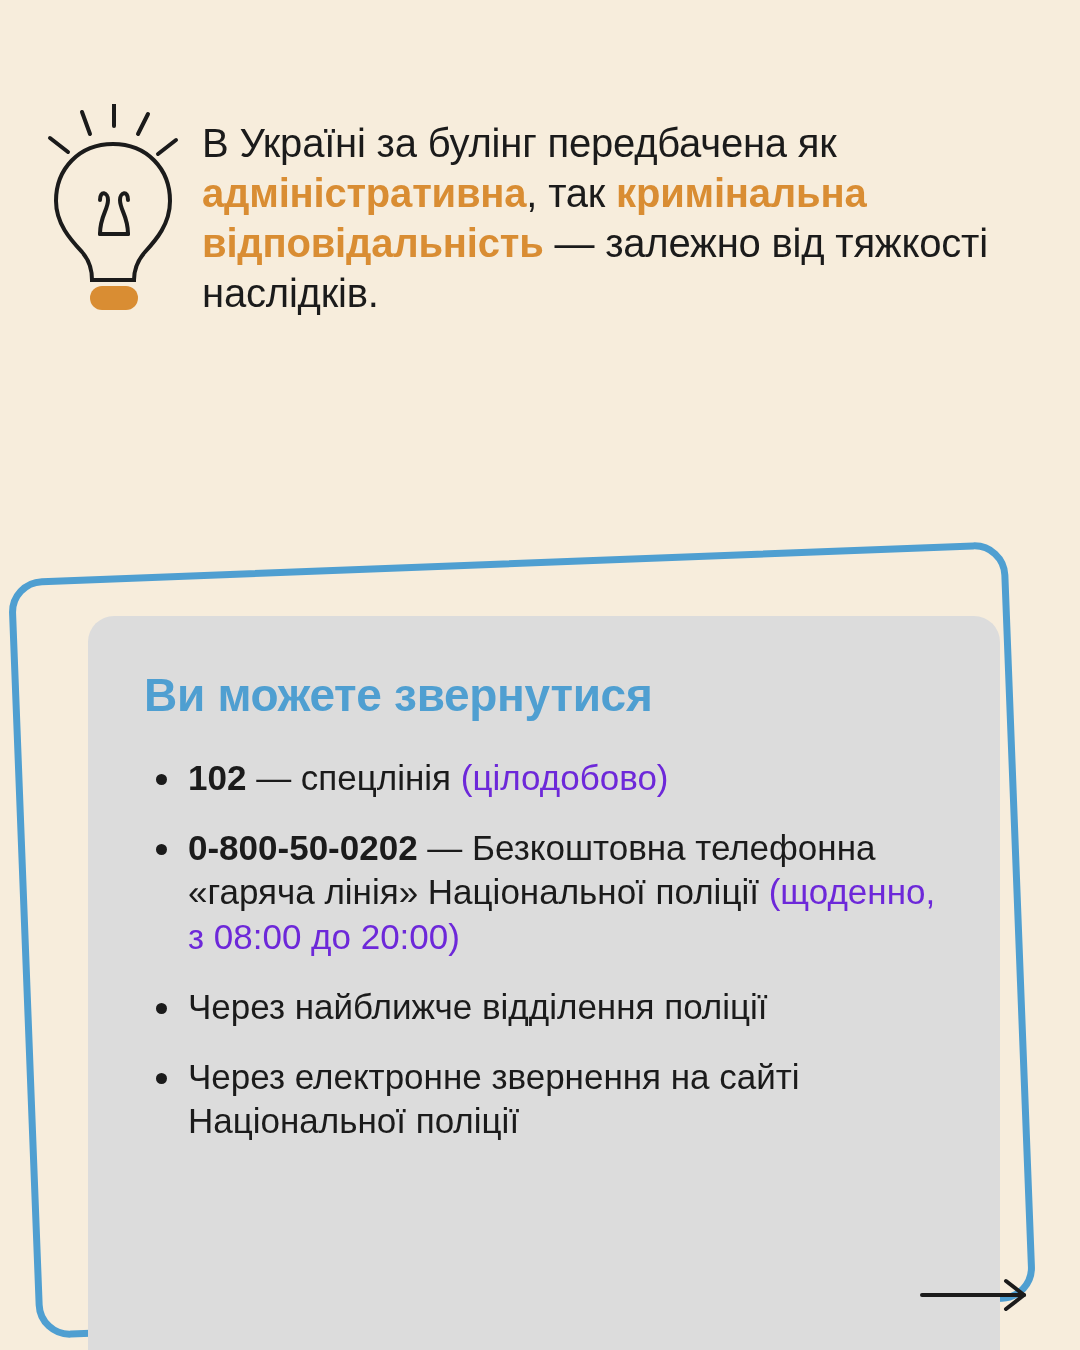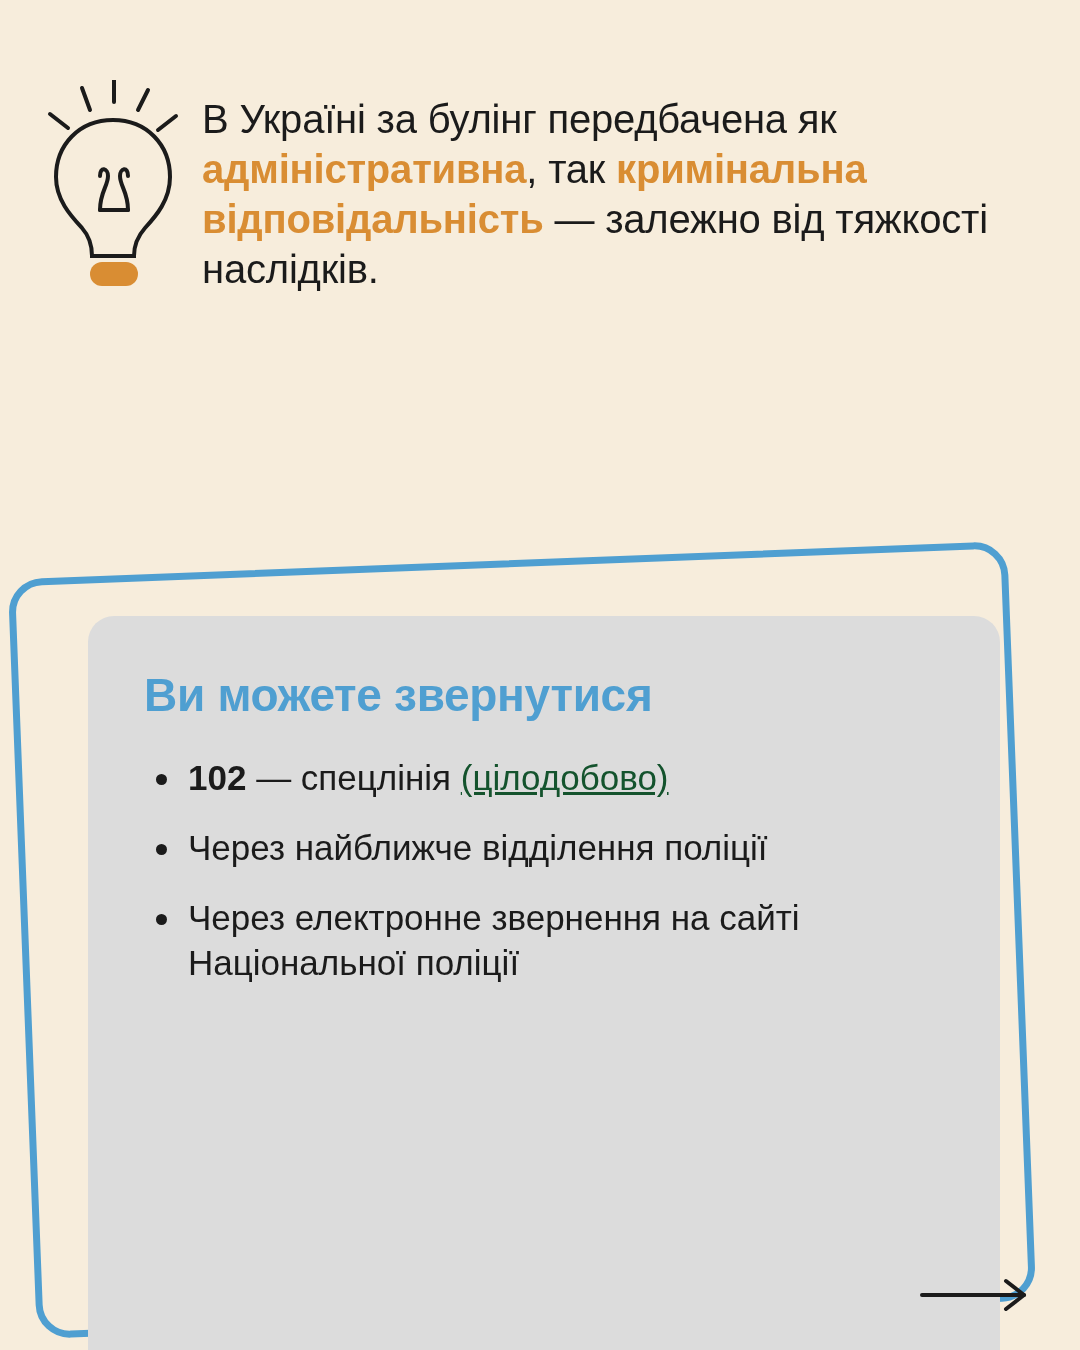--- a/index.html
+++ b/index.html
@@ -11,21 +11,21 @@
     height: 1350px;
     background: #f7eddc;
     font-family: "Liberation Sans", sans-serif;
     overflow: hidden;
     position: relative;
   }
 
   
   .intro {
     position: absolute;
-    top: 80px;
+    top: 104px;
     left: 0;
     width: 1080px;
     height: 430px;
   }
 
   .bulb {
     position: absolute;
     left: 38px;
     top: 0px;
     width: 150px;
@@ -107,21 +107,21 @@
     content: "";
     position: absolute;
     left: 12px;
     top: 18px;
     width: 11px;
     height: 11px;
     background: #1b1b1b;
     border-radius: 50%;
   }
   .b-strong { font-weight: 700; }
-  .b-muted { color: #14532d; text-decoration: underline; }
+  .b-muted { color: #6d28d9; }
 
   
   .arrow {
     position: absolute;
     right: 48px;
     bottom: 38px;
     width: 112px;
     height: 34px;
   }
 </style>
@@ -161,20 +161,21 @@
 
 <section class="gray-card">
 
   <h2 class="card-title">
     <span>Ви можете звернутися</span><br>
   </h2>
 
   <ul class="bullets">
     <li><span class="b-strong">102</span><span> — спецлінія </span><span class="b-muted">(цілодобово)</span></li>
 
+    <li><span class="b-strong">0-800-50-0202</span><span> — Безкоштовна телефонна «гаряча лінія» Національної поліції </span><span class="b-muted">(щоденно, з 08:00 до 20:00)</span></li>
 
     <li><span class="b-strong"></span><span>Через найближче відділення поліції</span><span class="b-muted"></span></li>
 
     <li><span class="b-strong"></span><span>Через електронне звернення на сайті Національної поліції</span><span class="b-muted"></span></li>
   </ul>
 </section>
 
 <div class="arrow">
   <svg viewBox="0 0 112 34" width="112" height="34" aria-hidden="true">
     <g fill="none" stroke="#1b1b1b" stroke-width="4" stroke-linecap="round" stroke-linejoin="round">

